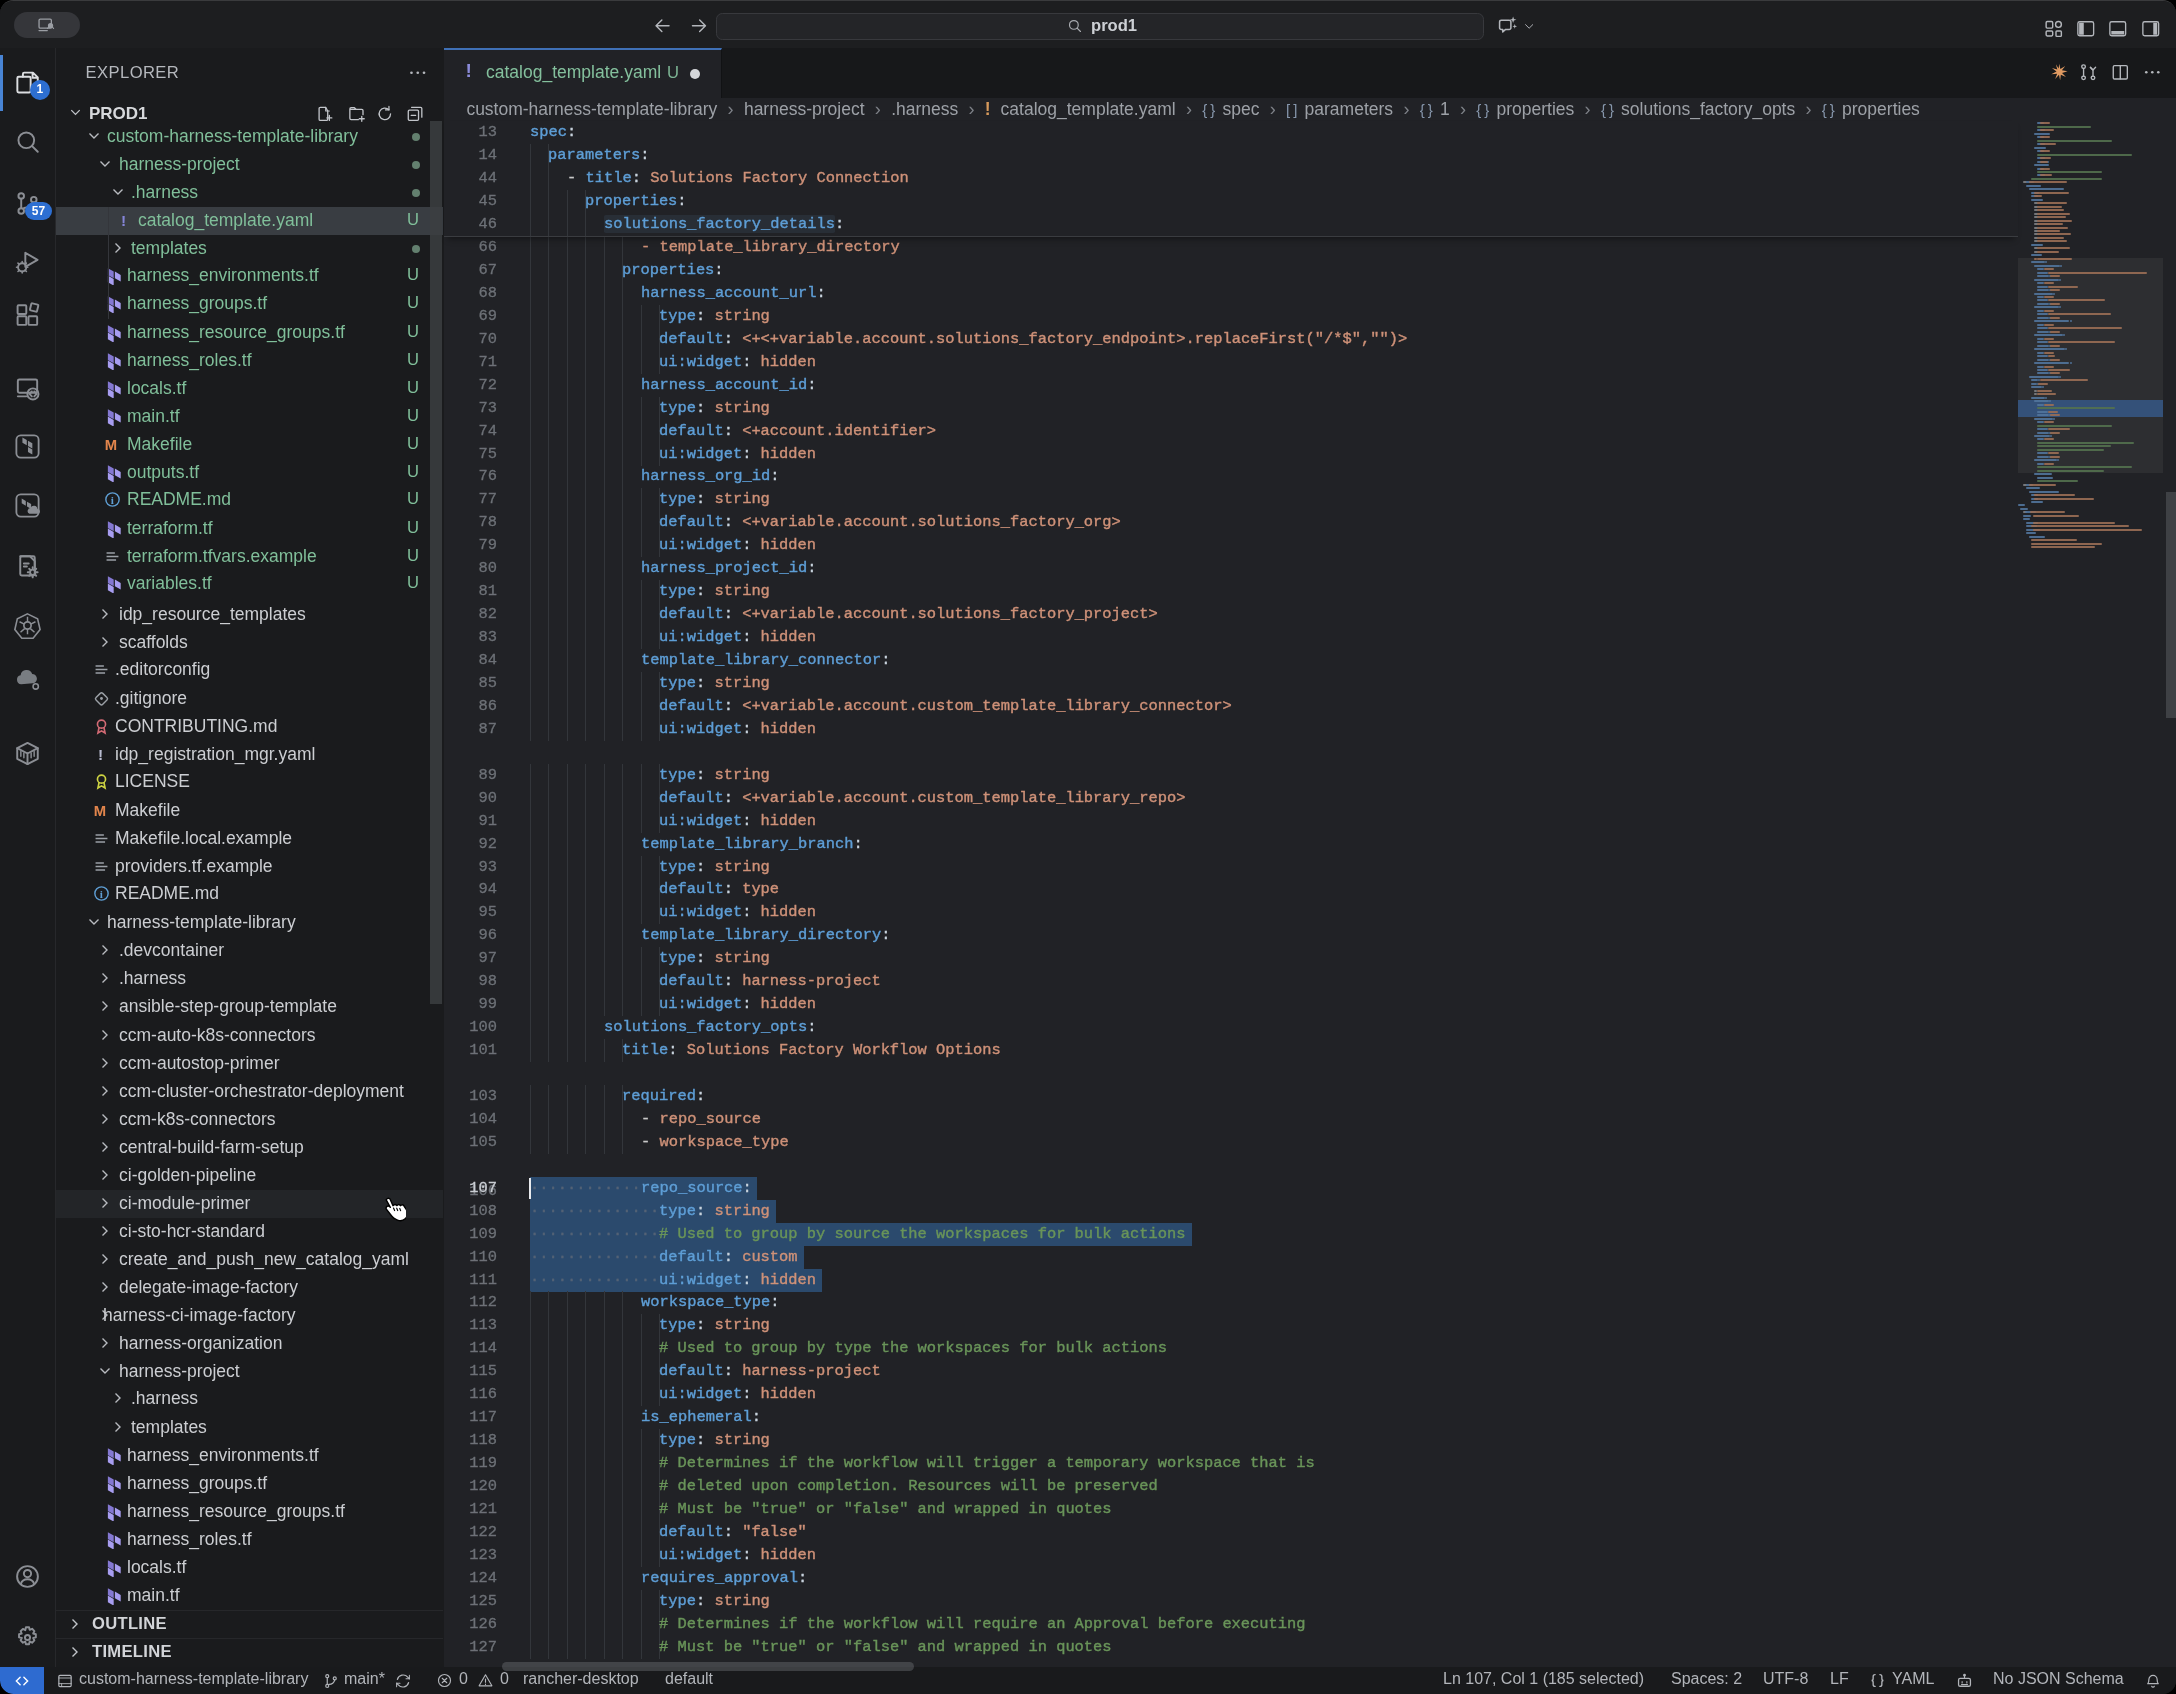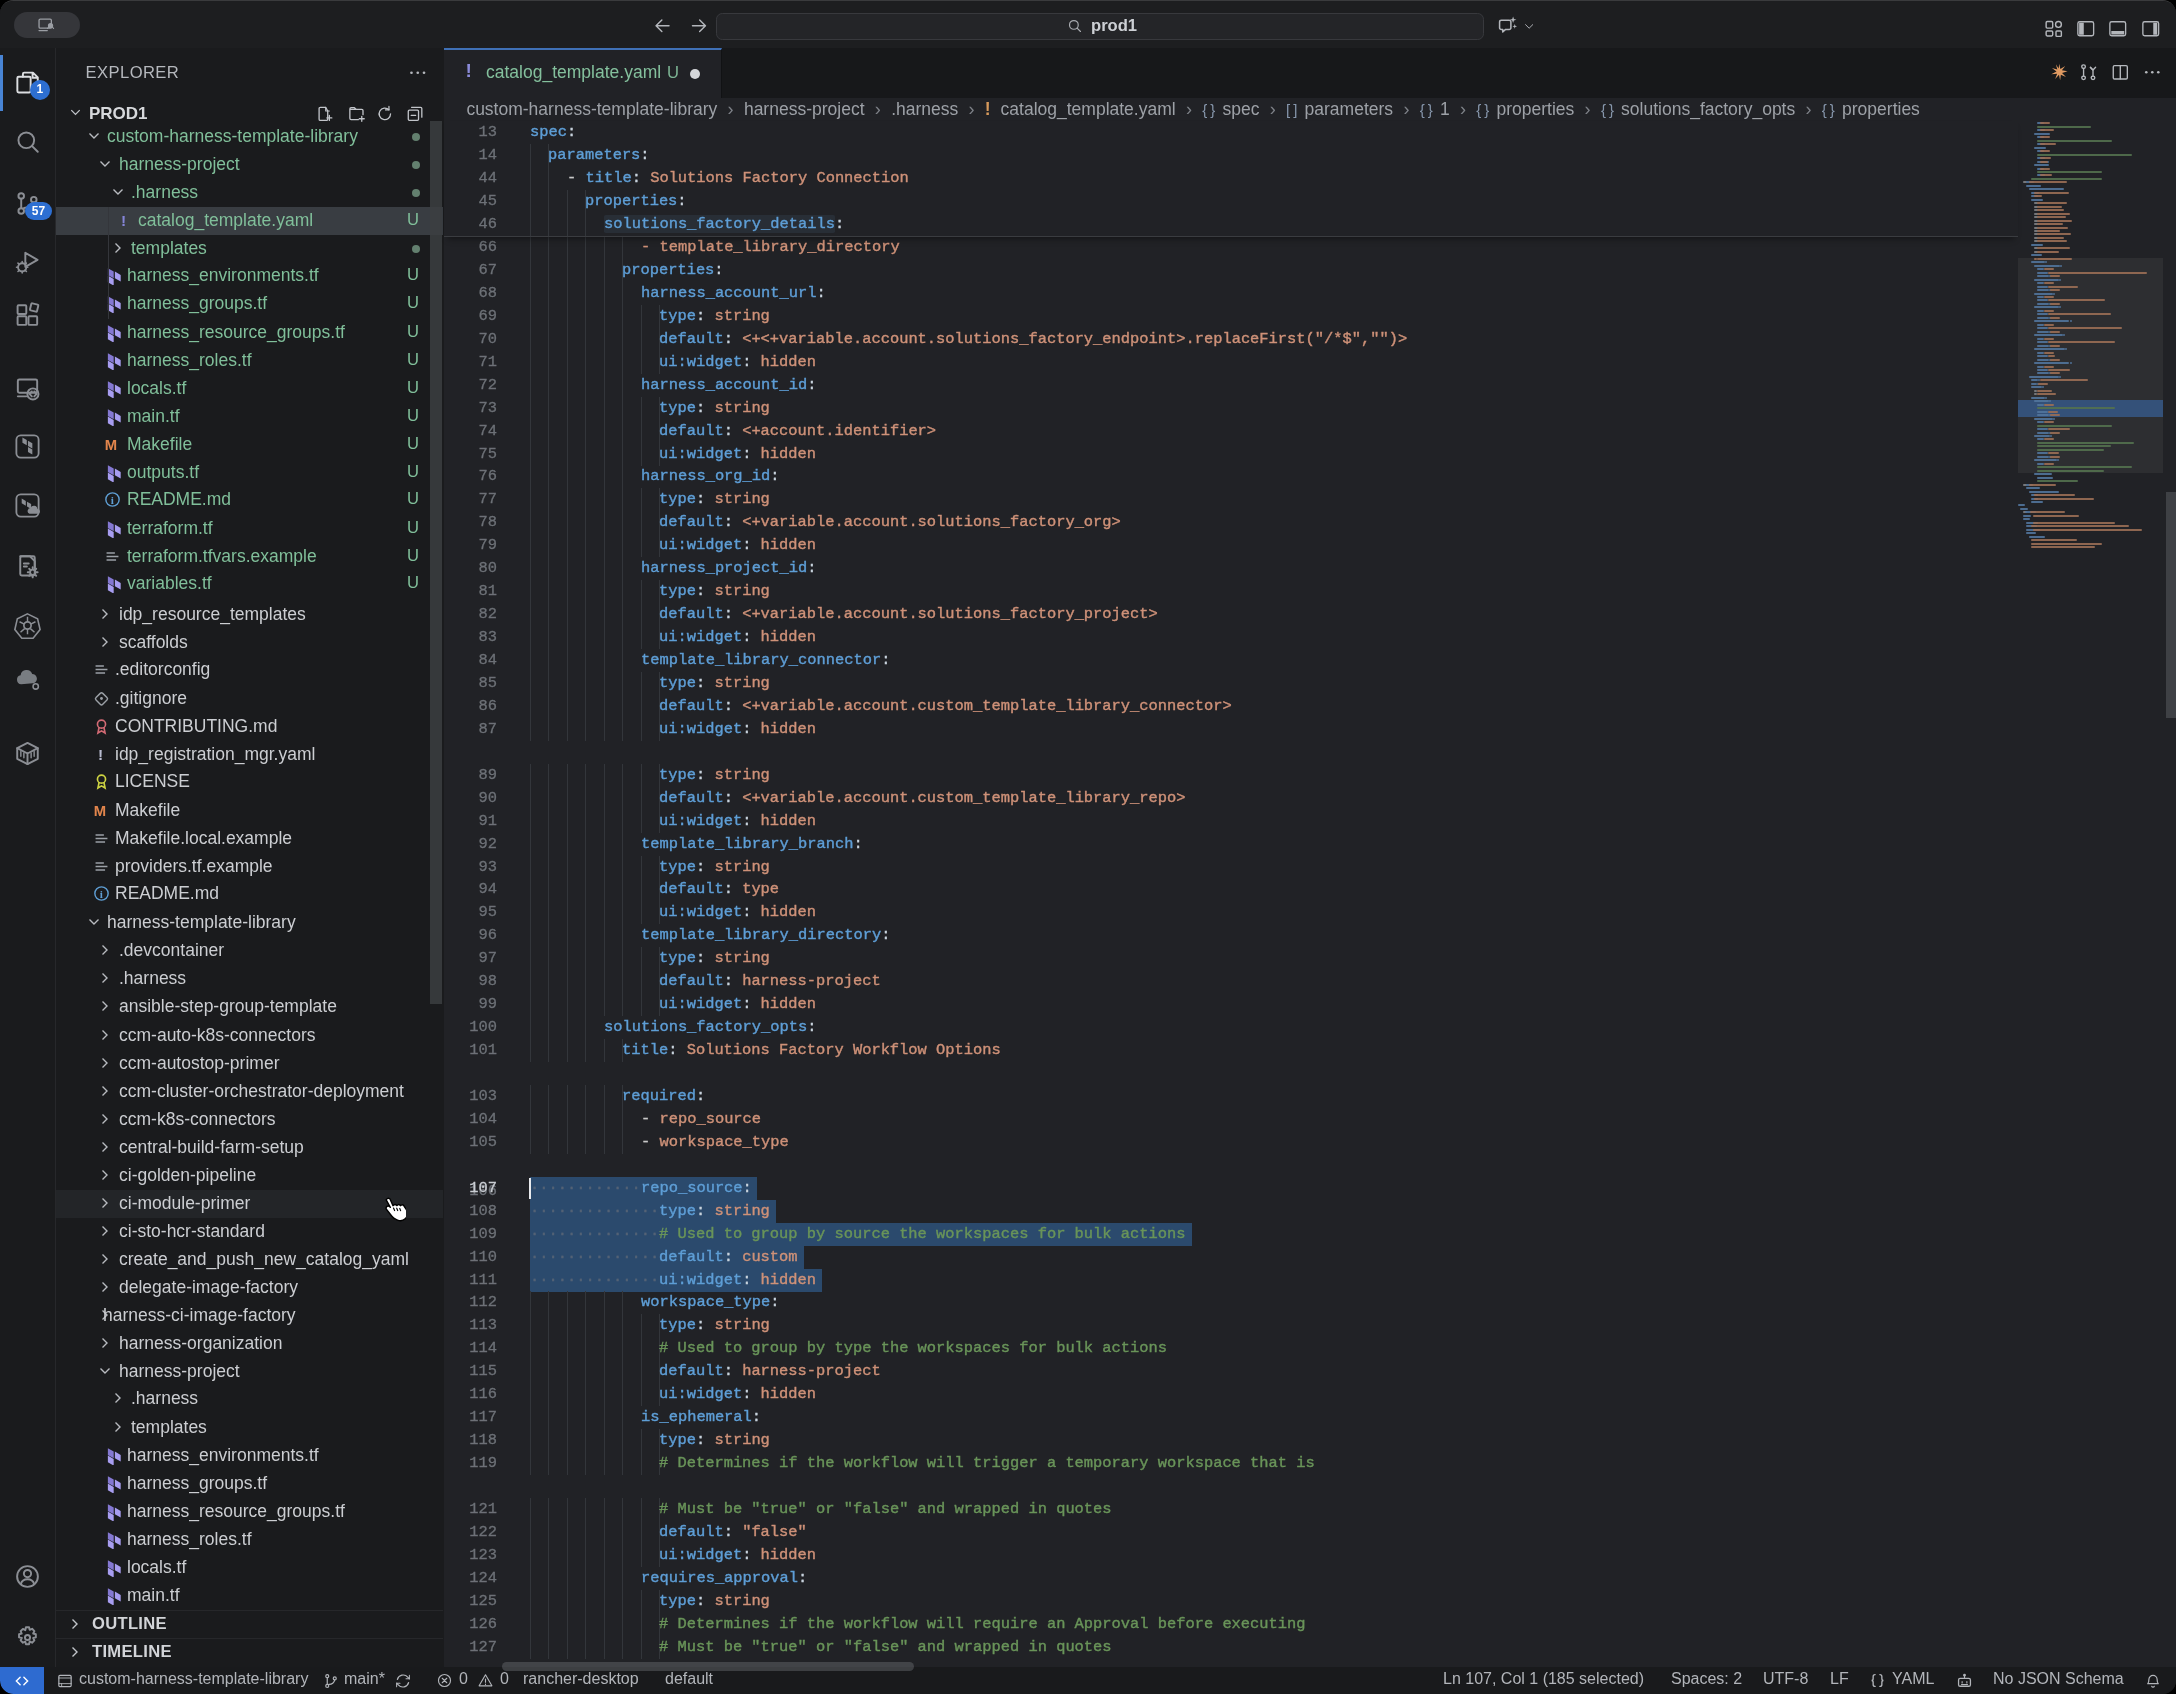--- a/index.html
+++ b/index.html
@@ -902,20 +902,25 @@
       </div>
       <div class="cl" style="top:1193px">
         <span class="ln">118</span>
         <span class="ig" style="left:86px;width:130px"></span>
         <span class="code" style="left:215px"><span class="k">type</span><span class="p">:</span><span class="v"> string</span></span>
       </div>
       <div class="cl" style="top:1216px">
         <span class="ln">119</span>
         <span class="ig" style="left:86px;width:130px"></span>
         <span class="code" style="left:215px"><span class="c"># Determines if the workflow will trigger a temporary workspace that is</span></span>
+      </div>
+      <div class="cl" style="top:1239px">
+        <span class="ln">120</span>
+        <span class="ig" style="left:86px;width:130px"></span>
+        <span class="code" style="left:215px"><span class="c"># deleted upon completion. Resources will be preserved</span></span>
       </div>
       <div class="cl" style="top:1262px">
         <span class="ln">121</span>
         <span class="ig" style="left:86px;width:130px"></span>
         <span class="code" style="left:215px"><span class="c"># Must be "true" or "false" and wrapped in quotes</span></span>
       </div>
       <div class="cl" style="top:1285px">
         <span class="ln">122</span>
         <span class="ig" style="left:86px;width:130px"></span>
         <span class="code" style="left:215px"><span class="k">default</span><span class="p">:</span><span class="v"> "false"</span></span>

